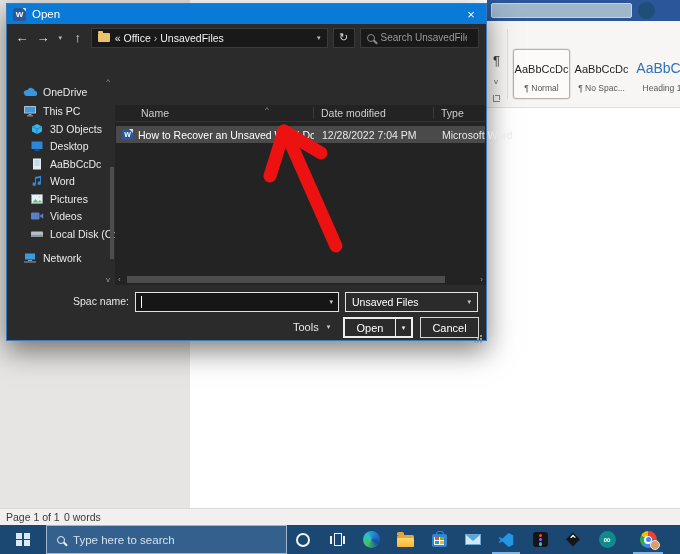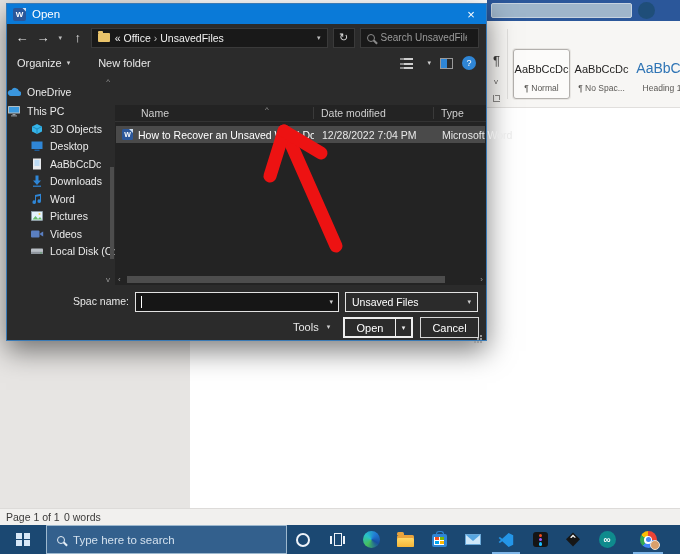--- a/index.html
+++ b/index.html
@@ -125,21 +125,21 @@
     repeating-linear-gradient(180deg,#cfcfcf 0 2px,transparent 2px 4.5px); position:relative; }
   .view-ic::before { content:""; position:absolute; left:0; top:0; bottom:0; width:4px;
     background:repeating-linear-gradient(180deg,#8a8a8a 0 2px,transparent 2px 4.5px); }
   .pane-ic { width:13px; height:11px; border:1px solid #9a9a9a; display:flex; }
   .pane-ic::before { content:""; width:6px; background:#2f86d6; }
   .help-ic { width:14px; height:14px; border-radius:50%; background:#2f86d6; color:#fff;
     font-size:9px; display:flex; align-items:center; justify-content:center; }
 
   .main { position:absolute; left:0; top:71px; right:0; bottom:55px; }
   .sidebar { position:absolute; left:0; top:0; width:108px; bottom:0; padding-top:8px; }
-  .side-item { height:17.5px; display:flex; align-items:center; gap:6px; 
+  .side-item { height:17.5px; display:flex; align-items:center; gap:6px; padding-left:16px;
     font-size:10.5px; color:#eaeaea; white-space:nowrap; }
   .side-item.child { padding-left:23px; }
   .side-item.gap-top { margin-top:2px; }
   .side-item.net { margin-top:7px; }
   .side-item svg { flex:none; }
   .side-scroll-up { position:absolute; right:5px; top:2px; font-size:8px; color:#9a9a9a; }
   .side-scroll-dn { position:absolute; right:5px; bottom:1px; font-size:8px; color:#9a9a9a; }
   .side-thumb { position:absolute; right:1px; top:92px; width:4px; height:92px; background:#4d4d4d; }
 
   .filelist { position:absolute; left:108px; right:0; top:0; bottom:0; background:#232323;margin-top:30px; }
@@ -313,33 +313,20 @@
       </div>
       <div class="box refresh-box">
           <span>↻</span>
         </div>
       <div class="box search-box">
         <span class="mag gray"></span>
         <input type="text" placeholder="Search UnsavedFiles" style="">
       </div>
     </div>
 
-    <div class="tool-row">
-      <span class="organize">
-        <span>Organize</span>
-        <span class="caret">▾</span>
-      </span>
-      <span class="newfolder">New folder</span>
-      <span class="tr-right">
-        <span class="view-ic"></span>
-        <span class="caret">▾</span>
-        <span class="pane-ic"></span>
-        <span class="help-ic">?</span>
-      </span>
-    </div>
 
     <div class="main">
       <div class="sidebar">
         <span class="side-scroll-up">^</span>
 
         <div class="side-item">
           <svg width="14" height="12" viewBox="0 0 14 12">
               <path d="M4 10a3 3 0 1 1 .5-5.9A4 4 0 0 1 12 5a2.5 2.5 0 0 1-.6 5z" fill="#3a96dd"></path>
             </svg>
           <span>OneDrive</span>
@@ -369,27 +356,20 @@
         </div>
         <div class="side-item child">
           <svg width="14" height="12" viewBox="0 0 14 12">
               <rect x="3" y="0.5" width="8" height="11" fill="#e8eaed"></rect>
               <path fill="#90caf9" d="M4.5 2.5h5v1h-5zM4.5 4.5h5v1h-5zM4.5 6.5h5v1h-5z"></path>
             </svg>
           <span>AaBbCcDc</span>
         </div>
         <div class="side-item child">
           <svg width="14" height="12" viewBox="0 0 14 12">
-              <path d="M5.5 0.5h3v5H11L7 10 3 5.5h2.5z" fill="#2f86d6"></path>
-              <rect x="3" y="10.6" width="8" height="1.2" fill="#2f86d6"></rect>
-            </svg>
-          <span>Downloads</span>
-        </div>
-        <div class="side-item child">
-          <svg width="14" height="12" viewBox="0 0 14 12">
               <path d="M5 2l6-1.2v7.4a1.8 1.8 0 1 1-1-1.6V3L6 3.8v5.4A1.8 1.8 0 1 1 5 7.6z" fill="#2f86d6"></path>
             </svg>
           <span>Word</span>
         </div>
         <div class="side-item child">
           <svg width="14" height="12" viewBox="0 0 14 12">
               <rect x="1.5" y="1.5" width="11" height="9" fill="#e3f2fd" stroke="#90a4ae" stroke-width="0.6"></rect>
               <path d="M2.5 9.5l3-3.5L8 9l2-2 2 2.5z" fill="#66bb6a"></path>
               <circle cx="9.5" cy="4" r="1" fill="#ffd54f"></circle>
             </svg>
@@ -402,20 +382,28 @@
             </svg>
           <span>Videos</span>
         </div>
         <div class="side-item child">
           <svg width="14" height="12" viewBox="0 0 14 12">
               <rect x="1" y="3.5" width="12" height="5.5" rx="0.8" fill="#b9bfc6"></rect>
               <rect x="1" y="6.8" width="12" height="2.2" fill="#8f969e"></rect>
               <circle cx="11" cy="7.9" r="0.7" fill="#4caf50"></circle>
             </svg>
           <span>Local Disk (C:)</span>
+        </div>
+        <div class="side-item net">
+          <svg width="14" height="12" viewBox="0 0 14 12">
+              <rect x="2" y="1.5" width="10" height="6" fill="#3b9ae0"></rect>
+              <rect x="5" y="8" width="4" height="1" fill="#90a4ae"></rect>
+              <rect x="1" y="9.5" width="12" height="1" fill="#90a4ae"></rect>
+            </svg>
+          <span>Network</span>
         </div>
 
         <span class="side-scroll-dn">v</span>
         <span class="side-thumb"></span>
       </div>
 
       <div class="filelist">
         <div class="lheader">
           <span class="hname">Name</span>
           <span class="hsort">^</span>

